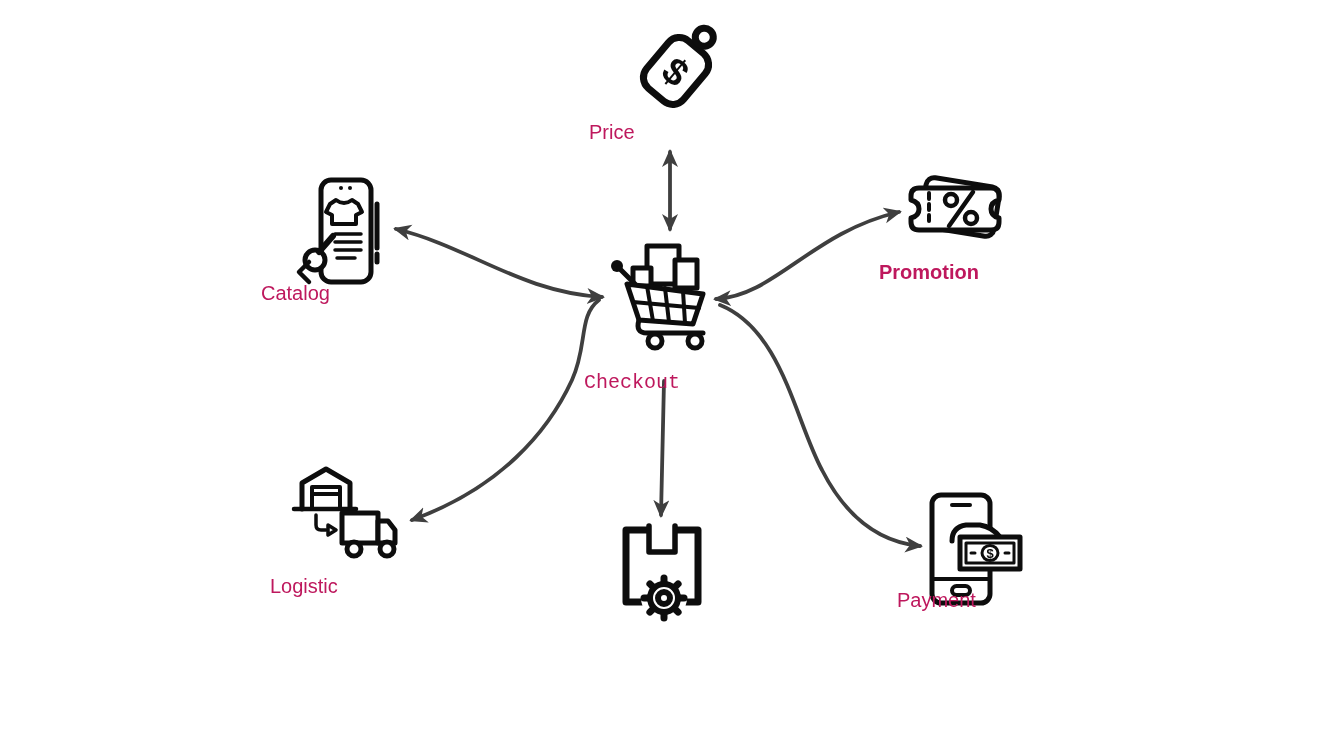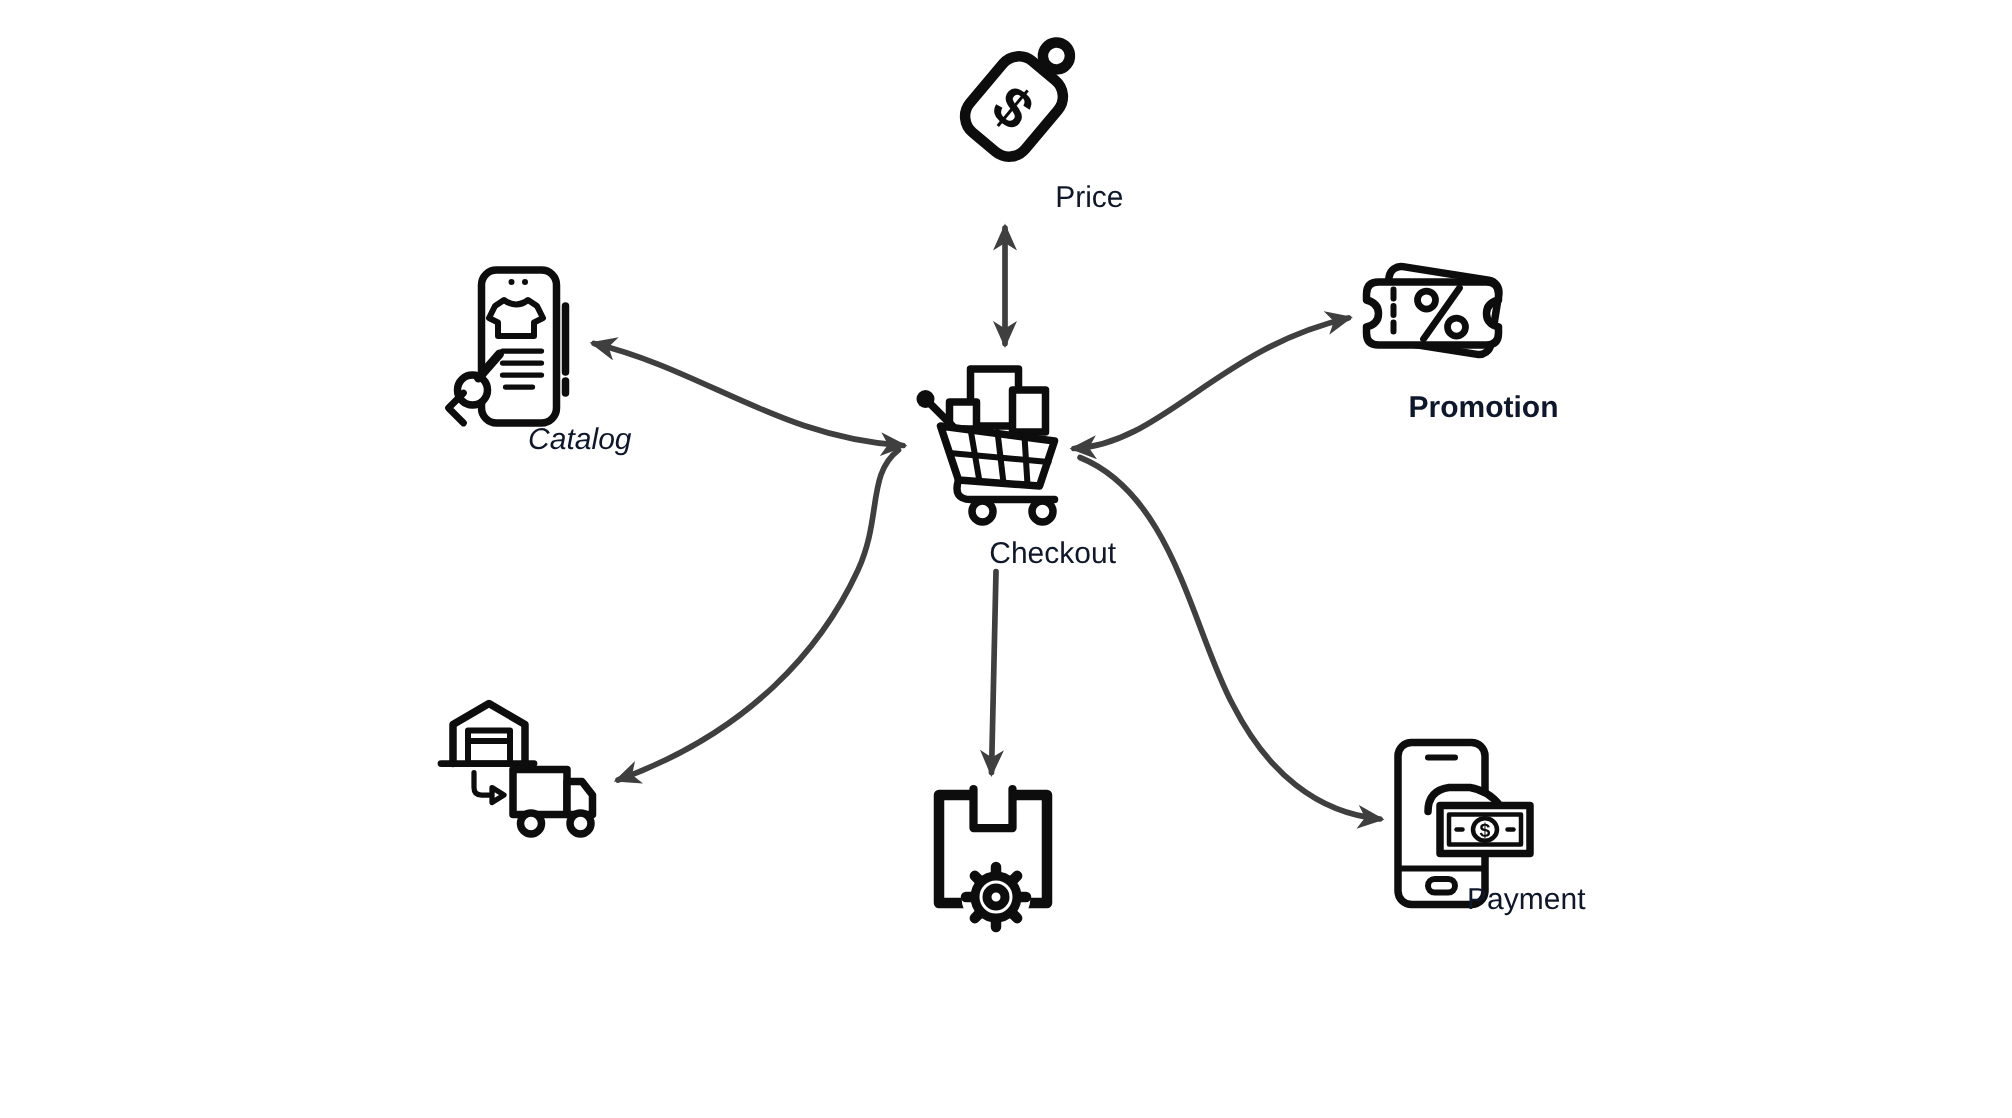--- a/index.html
+++ b/index.html
@@ -2,22 +2,22 @@
 <html><head>
 <meta charset="utf-8">
 <style>
   html,body{margin:0;padding:0;background:#fff;}
   #stage{
     position:relative;width:1341px;height:745px;background:#fff;overflow:hidden;
     font-family:"Liberation Sans","DejaVu Sans",sans-serif;
   }
   #stage svg{position:absolute;overflow:visible;}
   .node-label{
-    position:absolute;width:160px;text-align:right;
-    font-size:20px;line-height:1.45;color:#0f172a;
+    position:absolute;width:160px;text-align:left;
+    font-size:20px;line-height:1.45;color:#be185d;
     user-select:none;
   }
   .arrows{left:0;top:0;}
   .icon{stroke:#0d0d0d;fill:none;stroke-linecap:round;stroke-linejoin:round;}
   .icon .fw{fill:#fff;}
   .icon .fb{fill:#0d0d0d;stroke:none;}
   .icon text{stroke:none;fill:#0d0d0d;font-weight:bold;font-family:"Liberation Sans",sans-serif;}
 </style>
 </head>
 <body>
@@ -59,21 +59,21 @@
         <path d="M 38 68 H 64"></path>
         <path d="M 38 76 H 64"></path>
         <path d="M 40 84 H 58"></path>
     </g>
     <path d="M 80 30 V 74" stroke-width="5"></path>
       <path d="M 80 80 V 88" stroke-width="5"></path>
     <circle cx="18" cy="86" r="10" stroke-width="5" class="fw"></circle>
     <path d="M 22 78 L 36 62" stroke-width="6"></path>
     <path d="M 12 108 L 2 98 L 12 88" stroke-width="4.5"></path>
   </svg>
-  <div class="node-label" style="left:261px;top:279px;font-style:italic;">Catalog</div>
+  <div class="node-label" style="left:261px;top:279px;">Catalog</div>
 
   <svg class="icon" style="left:903px;top:176px;" width="104" height="78" viewBox="0 0 104 78">
     <rect x="20" y="6" width="74" height="50" rx="8" stroke-width="5" class="fw" transform="rotate(9 57 31)"></rect>
     <path d="M 16 12 H 88 Q 96 12 96 20 V 24 Q 88 26 88 33 Q 88 40 96 42 V 46 Q 96 54 88 54 H 16 Q 8 54 8 46 V 42 Q 16 40 16 33 Q 16 26 8 24 V 20 Q 8 12 16 12 Z" stroke-width="5" class="fw"></path>
     <path d="M 26 17 V 49" stroke-width="4" stroke-dasharray="6 5"></path>
     <circle cx="48" cy="24" r="6" stroke-width="4.5"></circle>
     <circle cx="68" cy="42" r="6" stroke-width="4.5"></circle>
     <path d="M 70 16 L 46 50" stroke-width="4.5"></path>
   </svg>
   <div class="node-label" style="left:879px;top:258px;font-weight:bold;">Promotion</div>
@@ -88,34 +88,35 @@
     <g stroke-width="4">
       <path d="M 40 46 L 46 81"></path>
         <path d="M 58 48 L 62 82"></path>
         <path d="M 76 51 L 78 83"></path>
       <path d="M 26 62 L 92 68"></path>
     </g>
     <path d="M 32 80 Q 28 93 40 93 L 96 93" stroke-width="5"></path>
     <circle cx="48" cy="101" r="7" stroke-width="5" class="fw"></circle>
     <circle cx="88" cy="101" r="7" stroke-width="5" class="fw"></circle>
   </svg>
-  <div class="node-label" style="left:584px;top:355px;">Checkout</div>
+  <div class="node-label" style="left:584px;top:368px;font-family:Liberation Mono, monospace;">Checkout</div>
 
   <svg class="icon" style="left:292px;top:463px;" width="108" height="104" viewBox="0 0 108 104">
     <path d="M 10 46 V 20 L 34 6 L 58 20 V 46" stroke-width="5"></path>
     <path d="M 2 46 H 64" stroke-width="4.5"></path>
     <rect x="20" y="24" width="28" height="22" stroke-width="4"></rect>
     <path d="M 20 31 H 48" stroke-width="4"></path>
     <path d="M 24 52 V 62 Q 24 67 29 67 L 34 67" stroke-width="3.5"></path>
     <path d="M 36 62 L 44 67 L 36 72 Z" stroke-width="3.5" class="fw"></path>
     <rect x="50" y="50" width="36" height="30" stroke-width="5" class="fw"></rect>
     <path d="M 86 58 H 96 L 103 67 V 80 H 86 Z" stroke-width="5" class="fw"></path>
     <circle cx="62" cy="86" r="7" stroke-width="5" class="fw"></circle>
     <circle cx="95" cy="86" r="7" stroke-width="5" class="fw"></circle>
   </svg>
+  <div class="node-label" style="left:270px;top:572px;">Logistic</div>
 
   <svg class="icon" style="left:922px;top:489px;" width="104" height="126" viewBox="0 0 104 126">
     <rect x="10" y="6" width="58" height="108" rx="9" stroke-width="5" class="fw"></rect>
     <path d="M 30 16 H 48" stroke-width="4"></path>
     <path d="M 10 90 H 68" stroke-width="4"></path>
     <rect x="30" y="97" width="18" height="9" rx="4.5" stroke-width="4"></rect>
     <path d="M 30 52 Q 30 38 44 36 L 58 36 Q 70 38 78 48" stroke-width="5" class="fw"></path>
     <rect x="38" y="48" width="60" height="32" stroke-width="5" class="fw"></rect>
     <rect x="44" y="54" width="48" height="20" stroke-width="3"></rect>
     <ellipse cx="68" cy="64" rx="8" ry="7.5" stroke-width="3"></ellipse>

